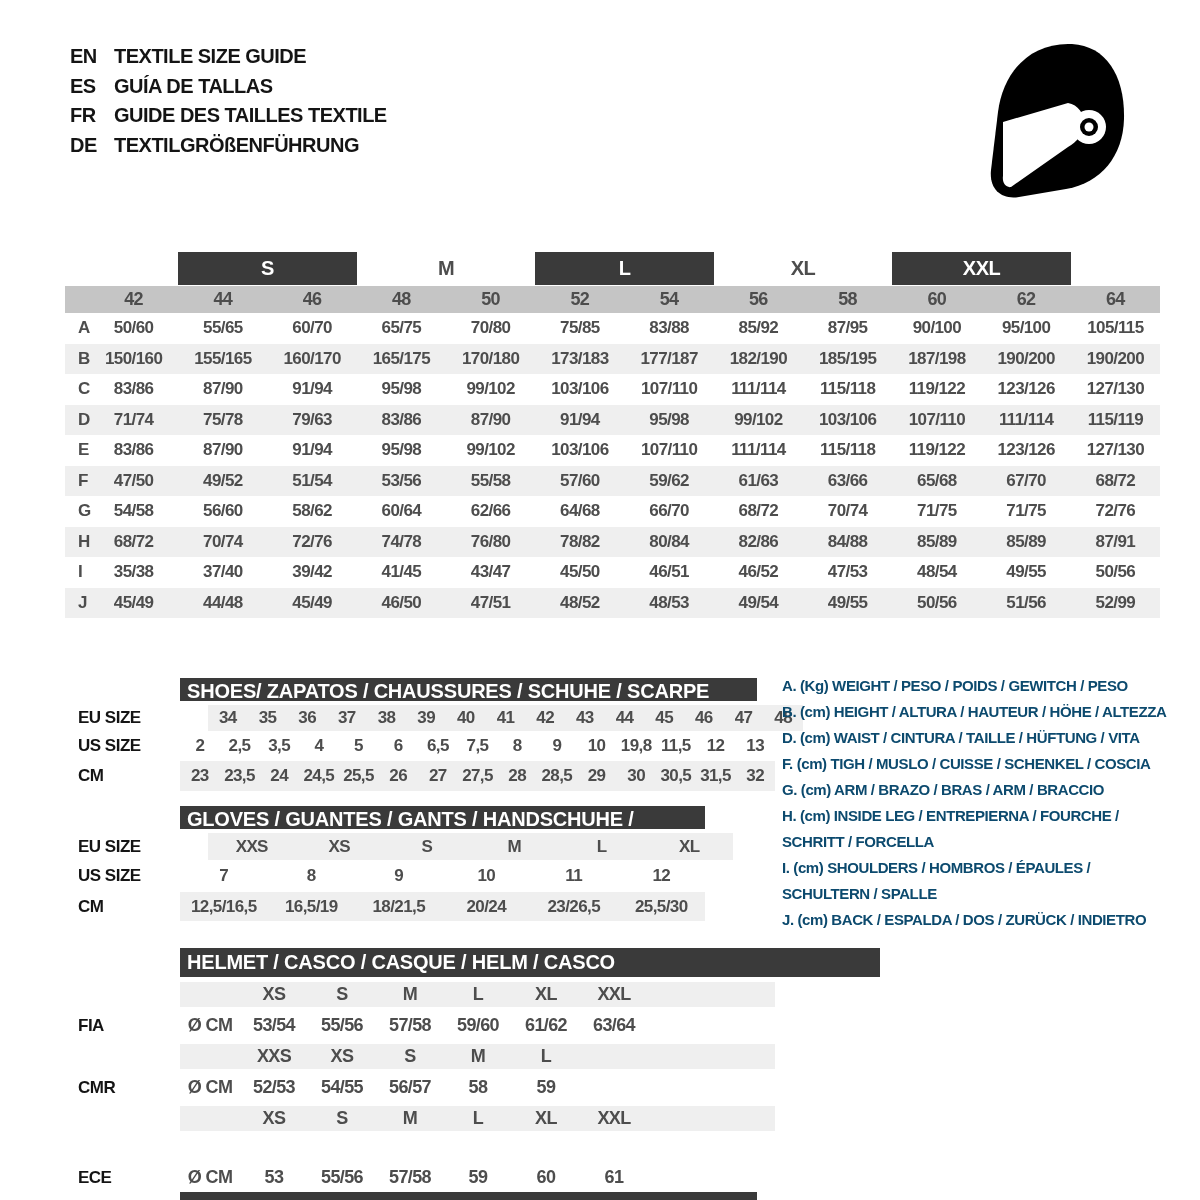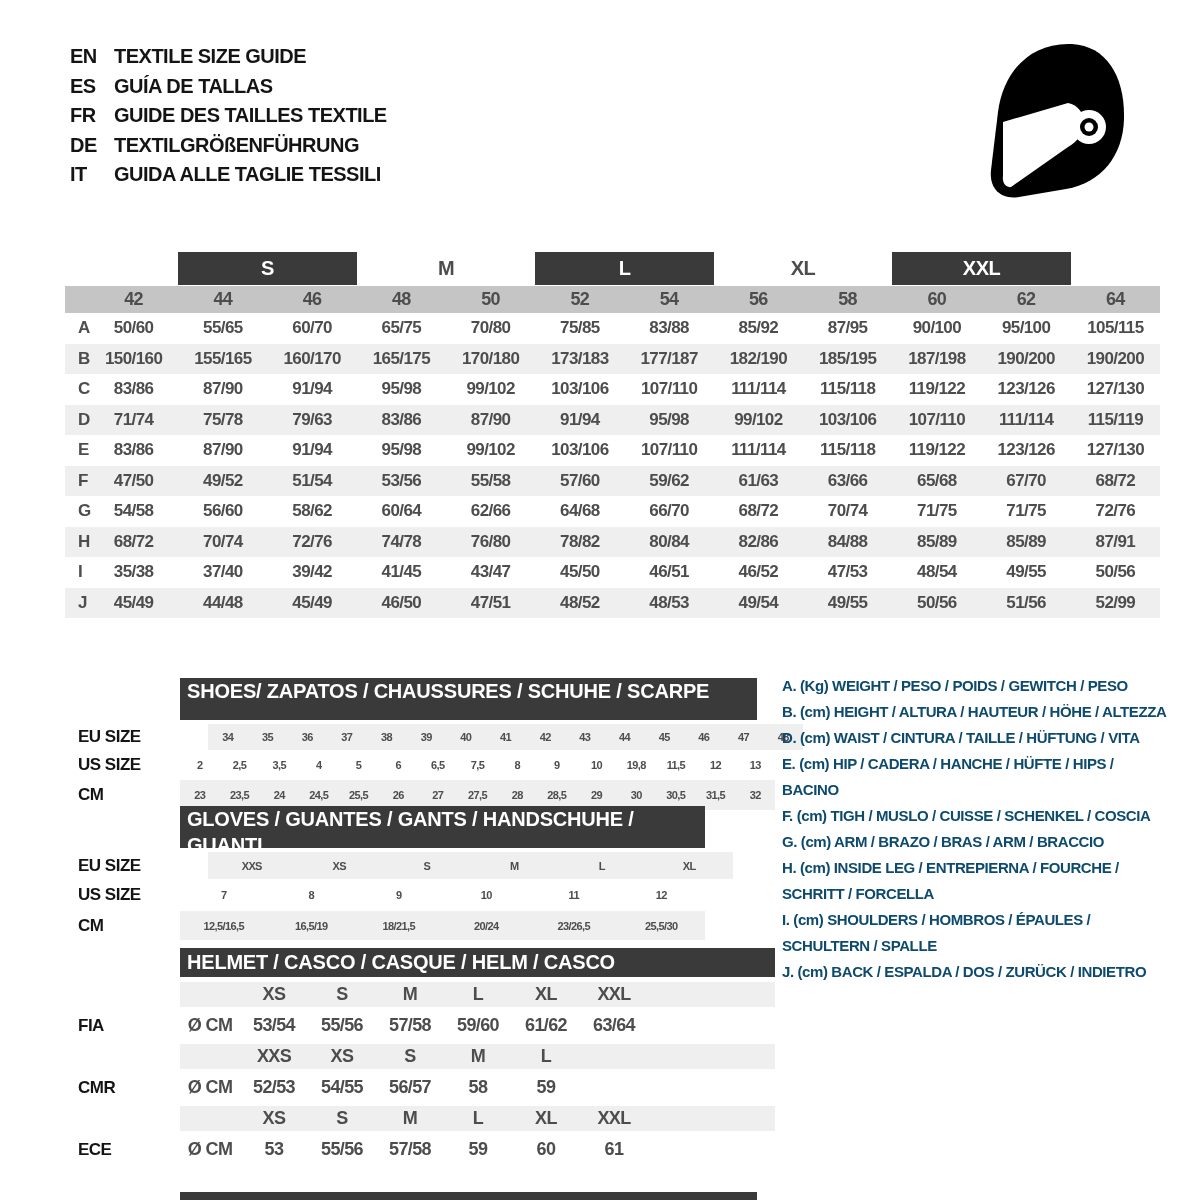--- a/index.html
+++ b/index.html
@@ -25,29 +25,29 @@
   .mt-row{height:30.5px;}
   .mt-row.alt{background:#efefef;}
   .mt-cell{text-align:center;color:#4d4d4d;font-size:17px;line-height:30.5px;letter-spacing:-0.6px;}
   .mt-label{text-align:left;padding-left:13px;color:#4d4d4d;font-size:17px;line-height:30.5px;}
   
   .section{position:absolute;left:65px;}
   #shoes{top:678px;}
   #gloves{top:806px;}
   #helmet-sec{top:948px;}
   .sec-bar{margin-left:115px;background:#3a3a3a;color:#fff;font-size:20px;
-           height:42px;line-height:26px;padding-left:7px;letter-spacing:-0.2px;box-sizing:border-box;}
+           height:23px;line-height:26px;padding-left:7px;letter-spacing:-0.2px;box-sizing:border-box;}
   #shoes .sec-bar{width:577px;}
   #gloves .sec-bar{width:525px;}
-  #helmet-sec .sec-bar{width:595px;height:29px;line-height:29px;}
+  #helmet-sec .sec-bar{width:700px;height:29px;line-height:29px;}
   .sec-row{display:flex;}
   .sec-label{width:115px;flex:0 0 115px;box-sizing:border-box;padding-left:13px;
              display:flex;align-items:center;font-size:17px;color:#141414;letter-spacing:-0.5px;}
   .sec-values{display:grid;align-items:center;text-align:center;
-              color:#4d4d4d;font-size:11px;letter-spacing:-0.6px;}
+              color:#4d4d4d;font-size:17px;letter-spacing:-0.6px;}
   .sec-values.shaded{background:#efefef;}
   #shoes .sec-values{width:595px;grid-template-columns:repeat(15,1fr);}
   #gloves .sec-values{width:525px;grid-template-columns:repeat(6,1fr);}
   .hel-values{width:595px;grid-template-columns:60px repeat(6,68px);font-size:18px;}
   .gap4{margin-top:4px;gap:28px;} .gap5{margin-top:5px;}
   
   #legend{position:absolute;left:782px;top:673px;width:390px;
           font-size:15px;line-height:26px;letter-spacing:-0.4px;color:#0c4a6e;}
   
   #bottom-bar{position:absolute;left:180px;top:1192px;width:577px;height:8px;background:#3a3a3a;}
@@ -64,24 +64,20 @@
       <div class="title-lang">ES</div>
       <div class="title-text">GUÍA DE TALLAS</div>
     </div>
     <div class="title-line">
       <div class="title-lang">FR</div>
       <div class="title-text">GUIDE DES TAILLES TEXTILE</div>
     </div>
     <div class="title-line">
       <div class="title-lang">DE</div>
       <div class="title-text">TEXTILGRÖßENFÜHRUNG</div>
-    </div>
-    <div class="title-line">
-      <div class="title-lang">IT</div>
-      <div class="title-text">GUIDA ALLE TAGLIE TESSILI</div>
     </div>
   </div>
 
 <div id="helmet-icon">
   <svg width="153" height="165" viewBox="0 0 153 165">
     <path fill="#000000" d="M92,4 C50,2 23,32 18,72 L11,130 C9,149 21,160 39,157 L86,149 C121,143 143,116 144,79 C145,37 127,6 92,4 Z"></path>
     <path fill="#ffffff" d="M23,82 L88,63 C99,65 105,75 104,85 C103,94 97,102 88,107 L31,147 C26,148 22,143 23,136 Z"></path>
     <circle cx="109" cy="87" r="17" fill="#ffffff"></circle>
     <circle cx="109" cy="87" r="9" fill="#000000"></circle>
     <circle cx="109" cy="87" r="4.5" fill="#ffffff"></circle>
@@ -426,40 +422,39 @@
         <div class="sec-values hel-values shaded">
           <div class="sec-cell"></div>
           <div class="sec-cell">XS</div>
           <div class="sec-cell">S</div>
           <div class="sec-cell">M</div>
           <div class="sec-cell">L</div>
           <div class="sec-cell">XL</div>
           <div class="sec-cell">XXL</div>
         </div>
       </div>
-      <div class="sec-row" style="height: 37px;">
+      <div class="sec-row" style="height: 37px; margin-top: 28px;">
         <div class="sec-label">ECE</div>
         <div class="sec-values hel-values">
           <div class="sec-cell">Ø CM</div>
           <div class="sec-cell">53</div>
           <div class="sec-cell">55/56</div>
           <div class="sec-cell">57/58</div>
           <div class="sec-cell">59</div>
           <div class="sec-cell">60</div>
           <div class="sec-cell">61</div>
         </div>
       </div>
     </div>
 </div>
 
 <div id="legend">
     <div class="legend-item">A. (Kg) WEIGHT / PESO / POIDS / GEWITCH / PESO</div>
     <div class="legend-item">B. (cm) HEIGHT / ALTURA / HAUTEUR / HÖHE / ALTEZZA</div>
     <div class="legend-item">D. (cm) WAIST / CINTURA / TAILLE / HÜFTUNG / VITA</div>
-    <div class="legend-item">E. (cm) HIP / CADERA / HANCHE / HÜFTE / HIPS / BACINO</div>
     <div class="legend-item">F. (cm) TIGH / MUSLO / CUISSE / SCHENKEL / COSCIA</div>
     <div class="legend-item">G. (cm) ARM / BRAZO / BRAS / ARM / BRACCIO</div>
     <div class="legend-item">H. (cm) INSIDE LEG / ENTREPIERNA / FOURCHE / SCHRITT / FORCELLA</div>
     <div class="legend-item">I. (cm) SHOULDERS / HOMBROS / ÉPAULES / SCHULTERN / SPALLE</div>
     <div class="legend-item">J. (cm) BACK / ESPALDA / DOS / ZURÜCK / INDIETRO</div>
   </div>
 
 <div id="bottom-bar"></div>
 
 </body></html>

